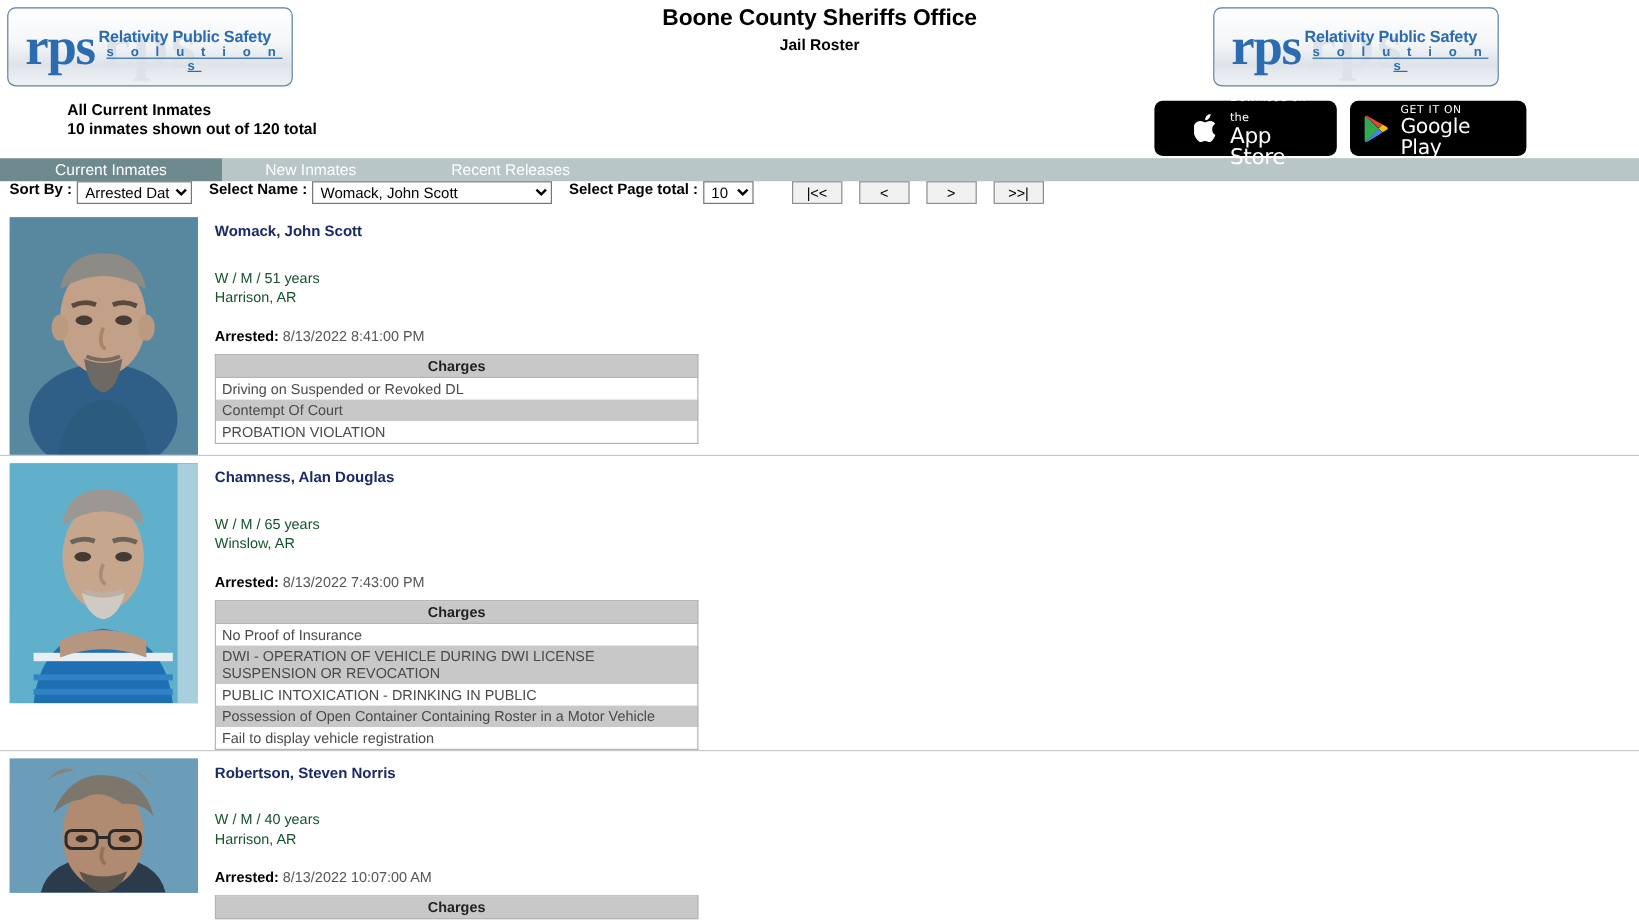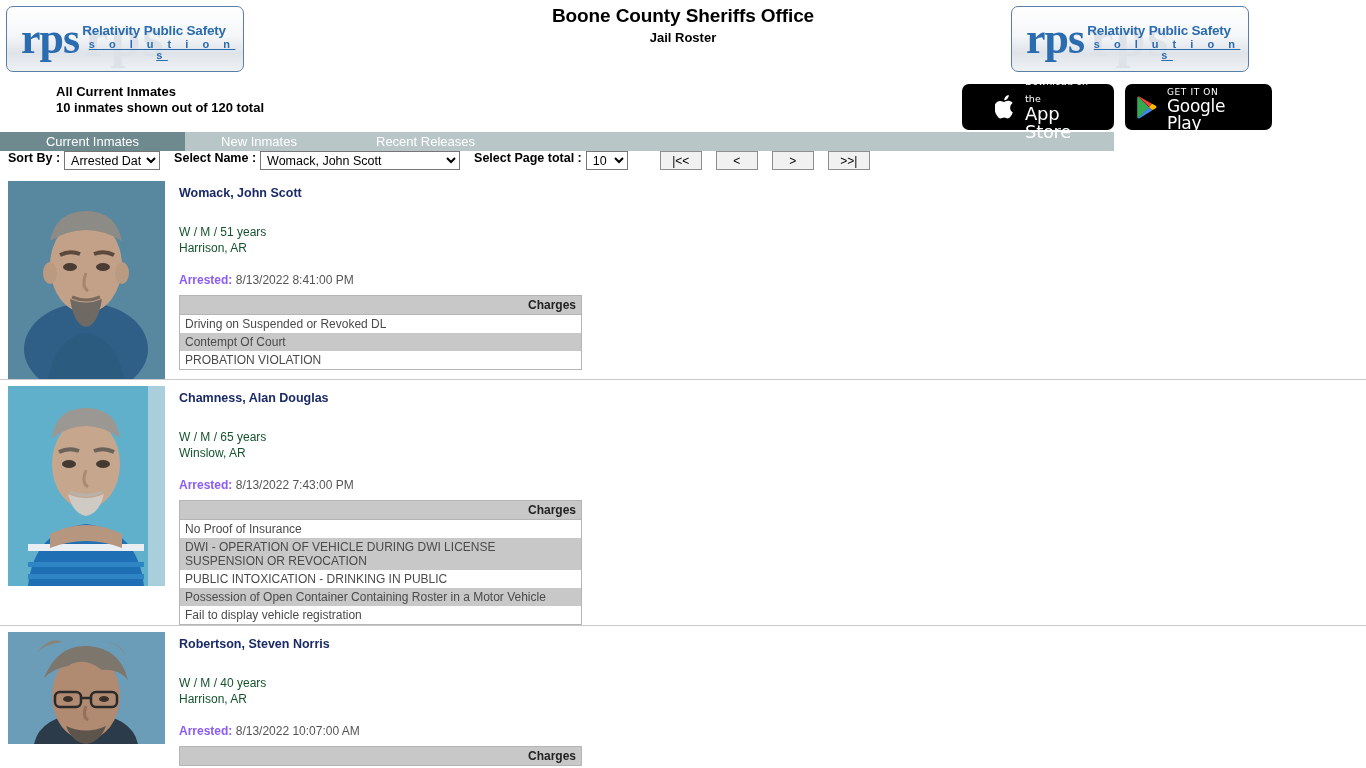--- a/index.html
+++ b/index.html
@@ -112,21 +112,21 @@
   }
   .badge-lg {
     font-size: 18px; color: #fff; letter-spacing: -0.3px;
     font-family: "DejaVu Sans", sans-serif;
   }
   .badge-google .badge-sm { letter-spacing: 0.6px; font-size: 9px; }
   .badge-google .badge-lg { font-size: 17px; }
 
   
   .tabbar {
-    width: 1114px; height: 19px;
+    width: 1366px; height: 19px;
     background: #b9c6c8;
     display: flex;
     align-items: stretch;
   }
   .tab {
     font-size: 13px;
     color: #ffffff;
     display: flex; align-items: center; justify-content: center;
     height: 19px;
     cursor: pointer;
@@ -204,34 +204,34 @@
     margin-bottom: 24px;
   }
   .demo {
     font-size: 12px; color: #14532d;
     line-height: 16px;
   }
   .arrested {
     font-size: 12px; color: #555;
     margin-top: 17px; margin-bottom: 8px;
   }
-  .arrested b { color: #8b5cf6; text-align: center; }
+  .arrested b { color: #000000; text-align: center; }
 
   table.charges {
     border-collapse: collapse;
     width: 403px;
     border: 1px solid #b5b5b5;
     table-layout: fixed;
   }
   table.charges th {
     background: #c8c8c8;
     font-size: 12px;
     font-weight: bold;
     color: #222;
-    text-align: right;
+    text-align: center;
     padding: 2px 5px;
     border-bottom: 1px solid #b5b5b5;
   }
   table.charges td {
     font-size: 12px;
     color: #4a4a4a;
     padding: 2px 5px;
     line-height: 14px;
   }
   table.charges tr.odd td { background: #ffffff; }

